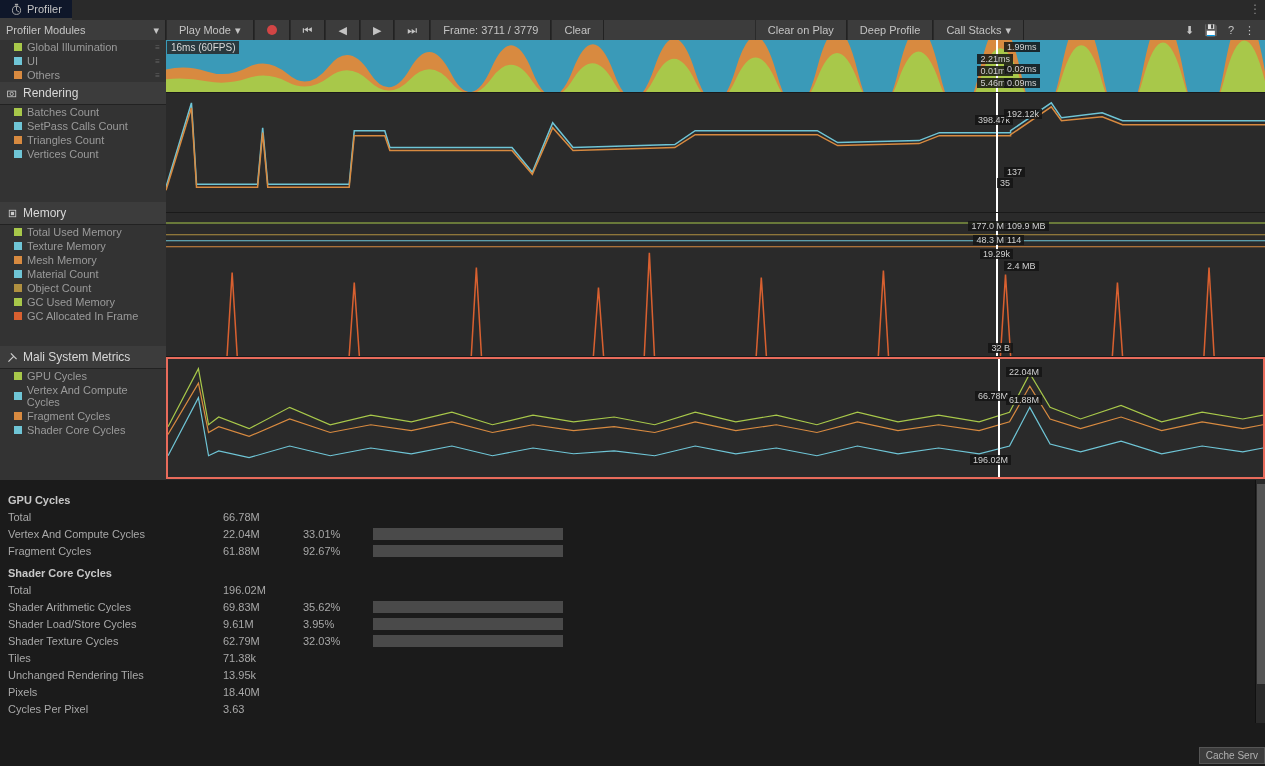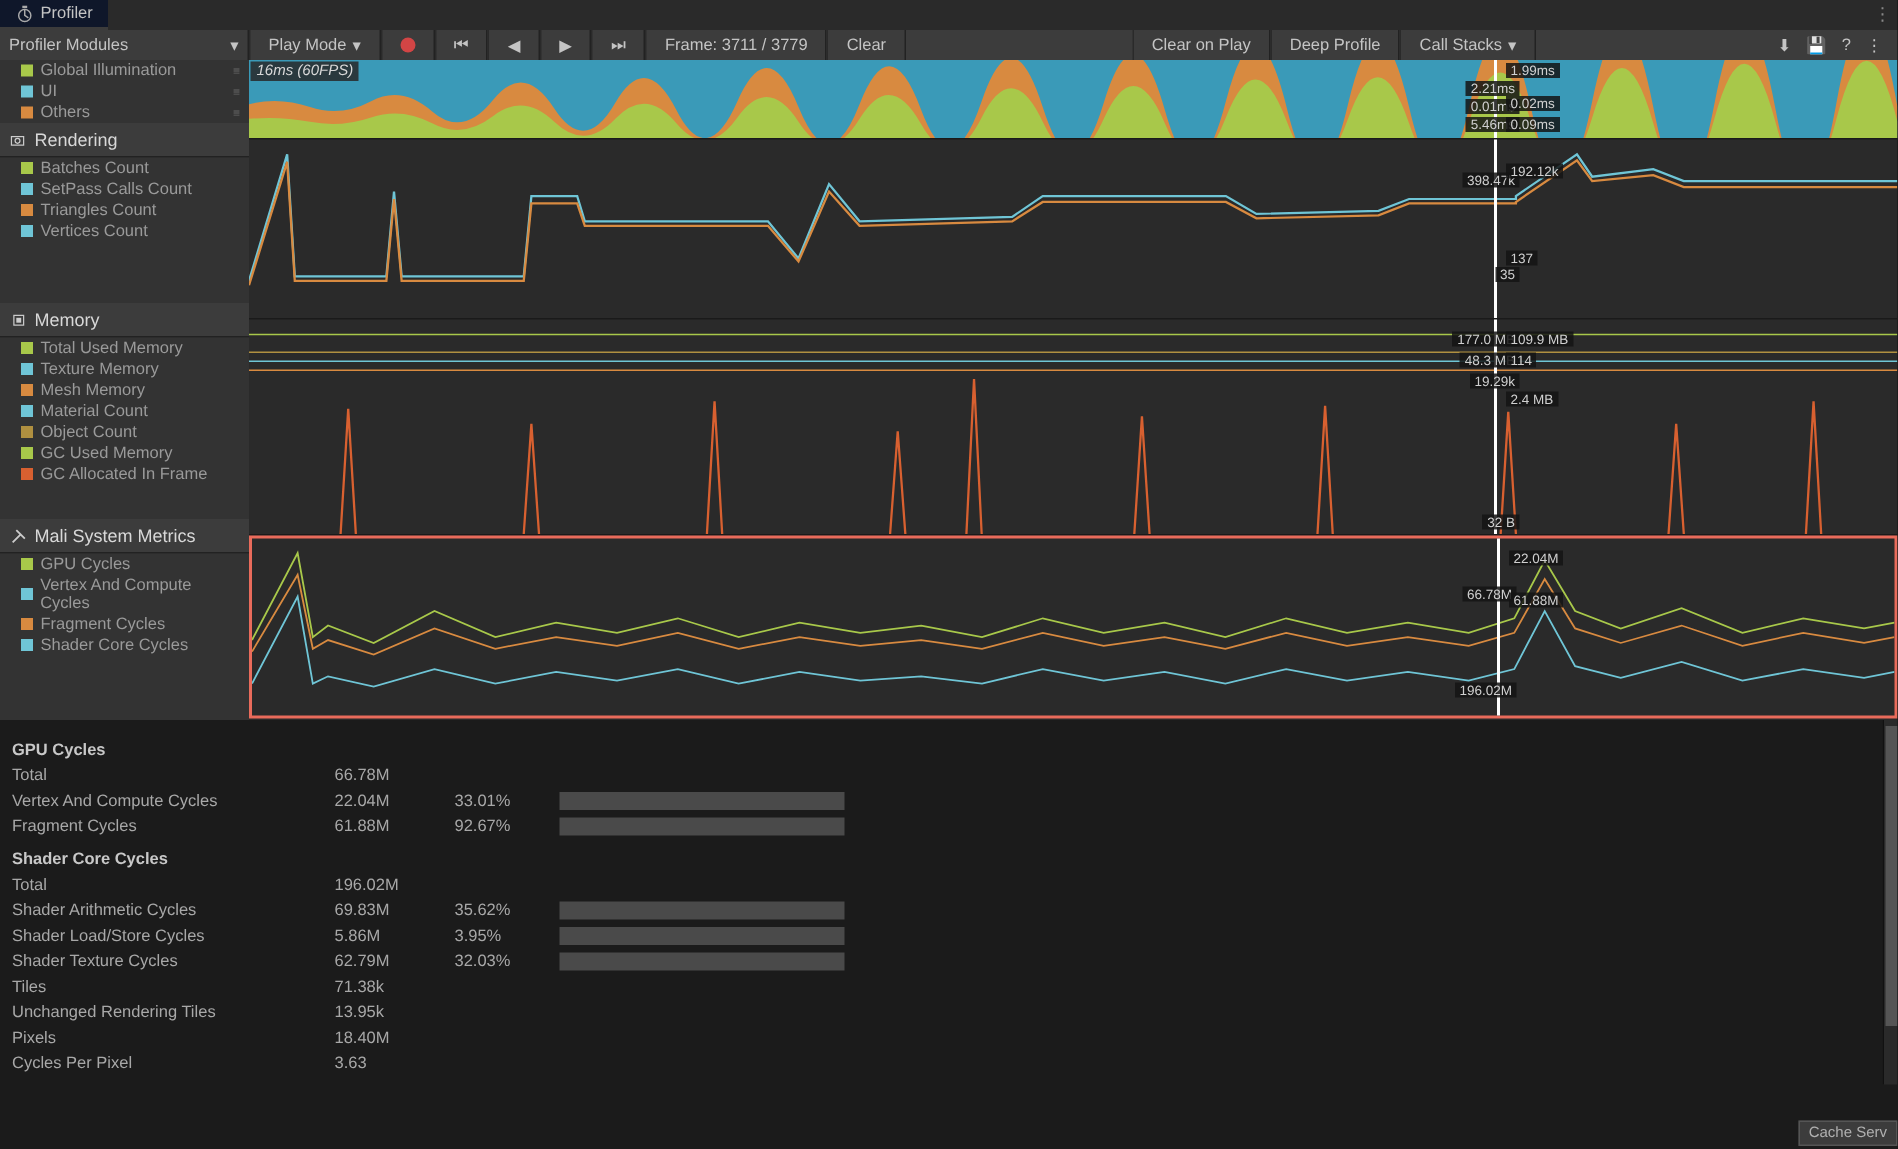--- a/index.html
+++ b/index.html
@@ -93,21 +93,20 @@
   border-bottom: 1px solid #1a1a1a;
 }
 .chart-row svg { display: block; width: 100%; height: 100%; position: absolute; top: 0; left: 0; }
 .fps-badge {
   position: absolute;
   top: 1px; left: 1px;
   background: rgba(40,40,40,0.85);
   color: #d8d8d8;
   font-size: 10px;
   padding: 1px 4px;
-  font-style: italic;
 }
 .value-label {
   position: absolute;
   background: rgba(20,20,20,0.85);
   color: #d0d0d0;
   font-size: 9px;
   padding: 0 3px;
   white-space: nowrap;
 }
 .playhead {
@@ -405,21 +404,21 @@
         <span class="val">196.02M</span>
       </div>
       <div class="row">
         <span class="name">Shader Arithmetic Cycles</span>
         <span class="val">69.83M</span>
         <span class="pct">35.62%</span>
         <span class="bar-wrap"><span class="bar-fill" style="width:35.62%"></span></span>
       </div>
       <div class="row">
         <span class="name">Shader Load/Store Cycles</span>
-        <span class="val">5.86M</span>
+        <span class="val">9.61M</span>
         <span class="pct">3.95%</span>
         <span class="bar-wrap"><span class="bar-fill" style="width:3.95%"></span></span>
       </div>
       <div class="row">
         <span class="name">Shader Texture Cycles</span>
         <span class="val">62.79M</span>
         <span class="pct">32.03%</span>
         <span class="bar-wrap"><span class="bar-fill" style="width:32.03%"></span></span>
       </div>
       <div class="row">

